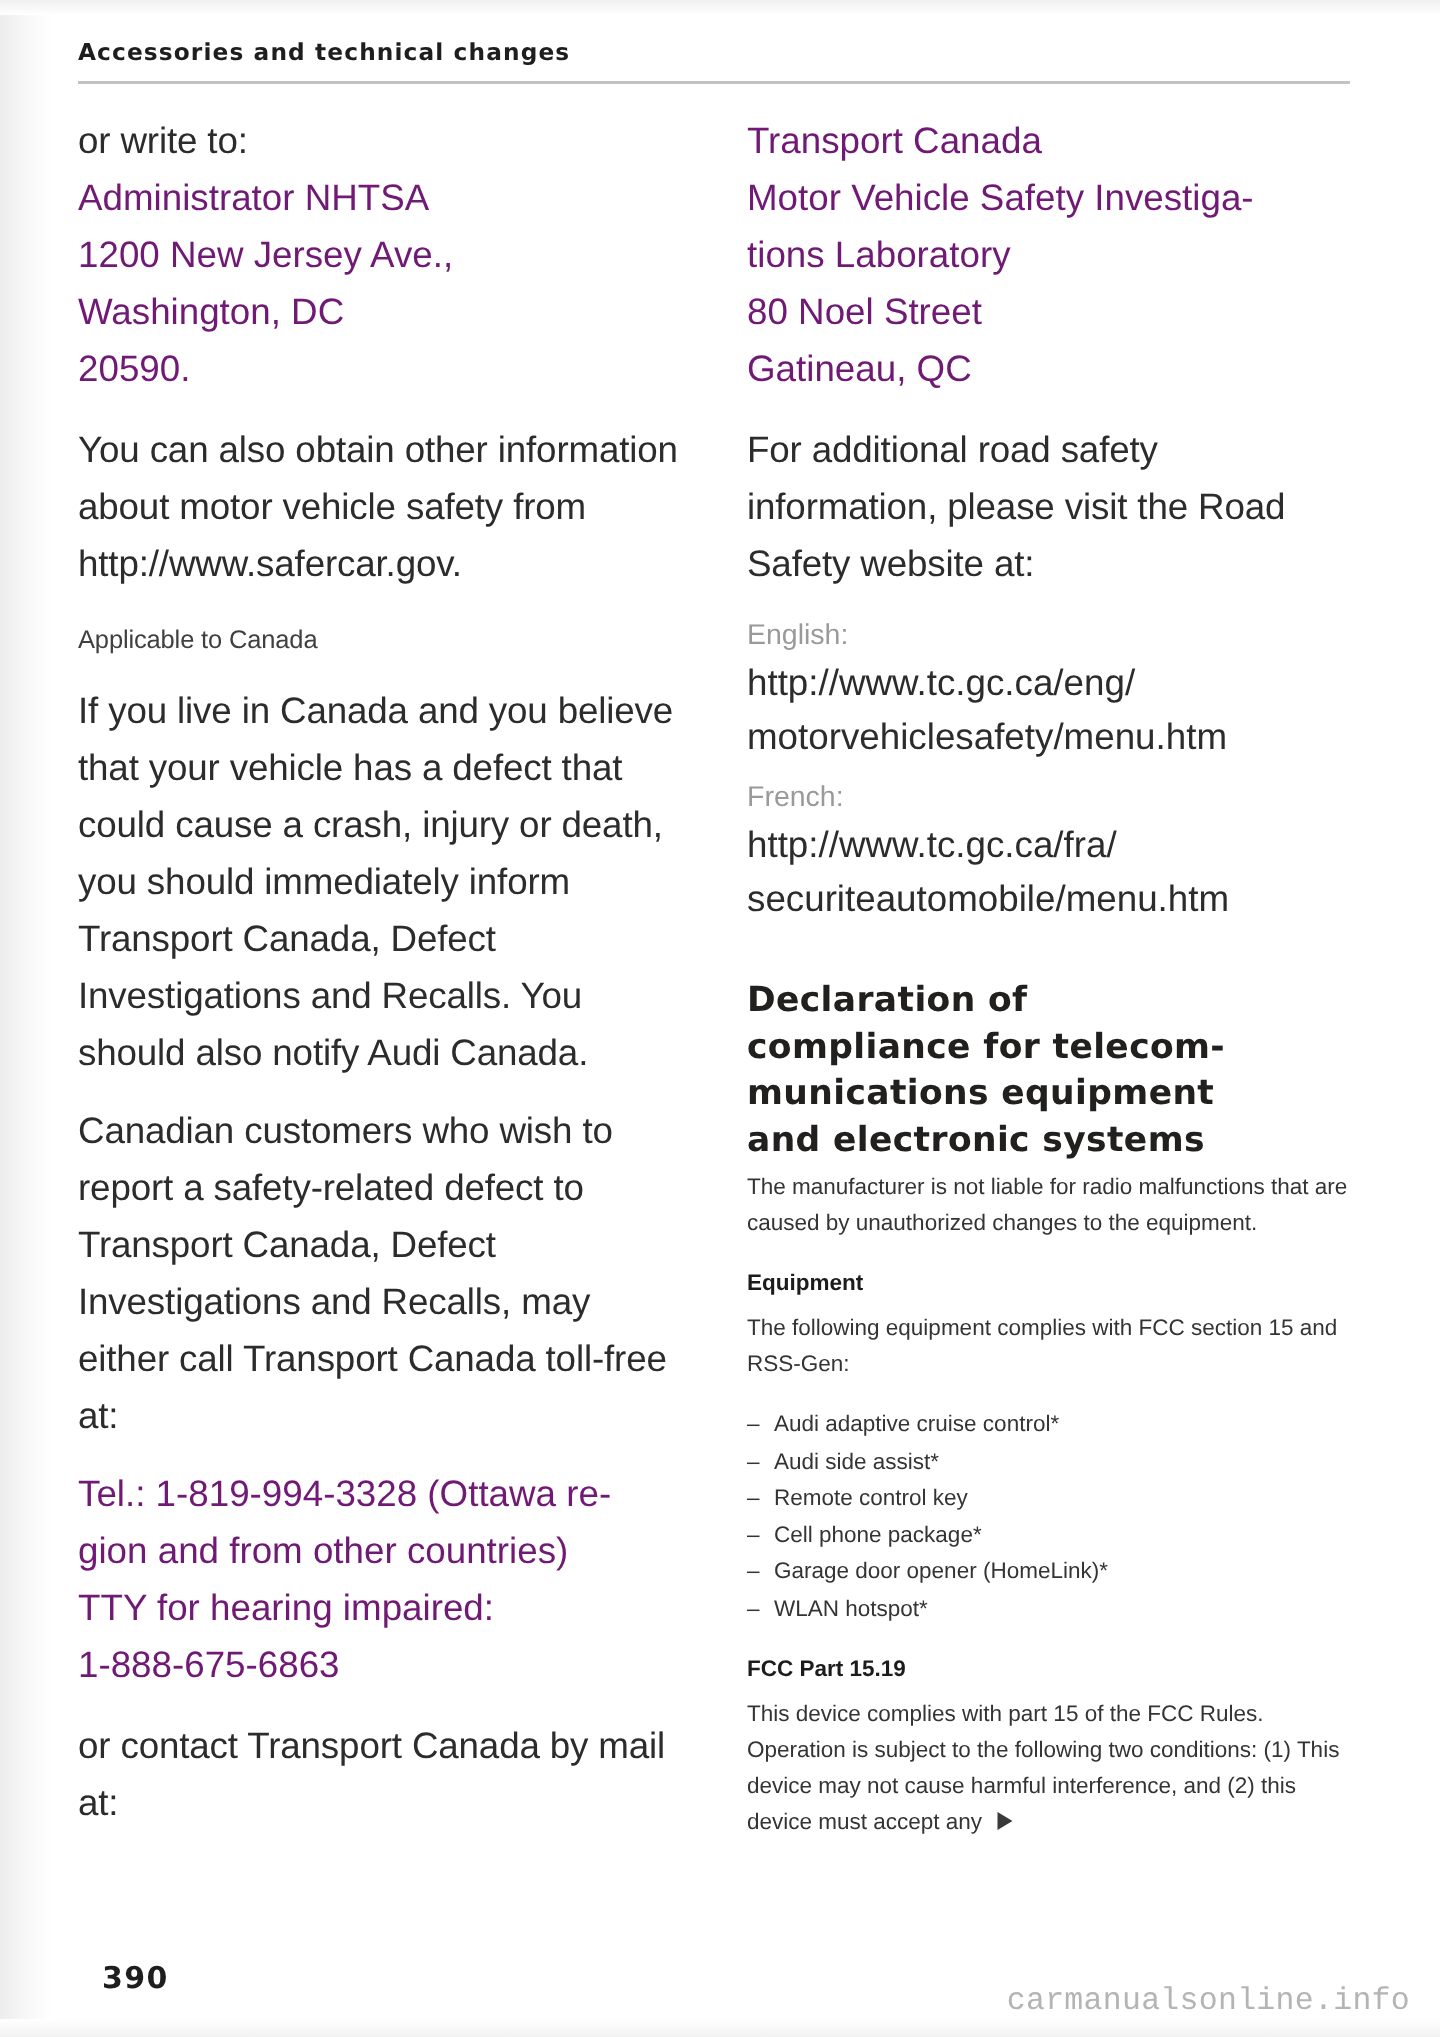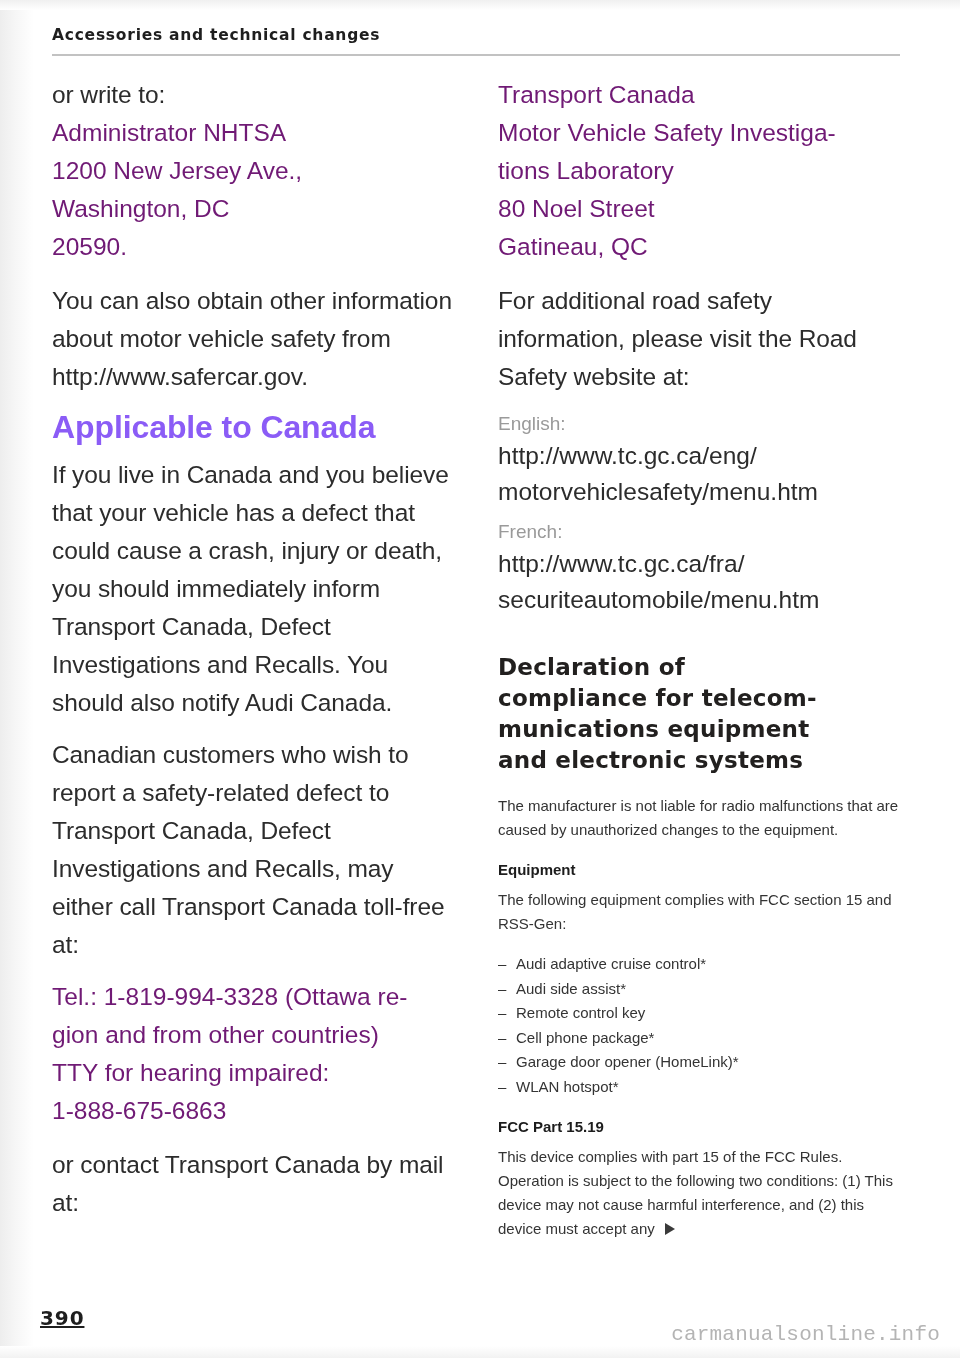--- a/index.html
+++ b/index.html
@@ -99,24 +99,24 @@
   .body-large.tight { margin-bottom: 0; }
   .addr-block {
     font-size: 24.5px;
     line-height: 38px;
     color: #701a75;
     margin: 0 0 16px 0;
   }
   .addr-block .ln { display: block; white-space: nowrap; }
 
   h2.sub-bold {
-    font-size: 32px;
+    font-size: 17px;
     line-height: 34px;
-    font-weight: 700;
-    color: #8b5cf6;
+    font-weight: 400;
+    color: #404040;
     margin: 14px 0 12px 0;
     letter-spacing: -0.1px;
   }
 
   .lang-label {
     font-size: 19px;
     line-height: 28px;
     color: #9a9a9a;
     margin: 8px 0 0 0;
     font-weight: 400;
@@ -130,21 +130,21 @@
   .url-line .ln { display: block; }
 
   
   h1.section-heading {
     font-family: "DejaVu Sans", sans-serif;
     font-size: 23px;
     line-height: 31px;
     font-weight: 700;
     letter-spacing: 0.25px;
     color: #22201f;
-    margin: 34px 0 18px 0;
+    margin: 34px 0 4px 0;
   }
   h1.section-heading .ln { display: block; }
 
   
   .body-small {
     font-size: 15px;
     line-height: 24px;
     color: #343434;
     margin: 0 0 16px 0;
   }
@@ -181,28 +181,27 @@
     border-bottom: 6.5px solid transparent;
     vertical-align: middle;
     margin-left: 10px;
     position: relative;
     top: -1px;
   }
 
   
   .page-number {
     position: absolute;
-    left: 40px;
+    left: 68px;
     bottom: 28px;
     font-family: "DejaVu Sans", sans-serif;
     font-size: 20px;
     font-weight: 700;
     letter-spacing: 0.9px;
     color: #1e1e1e;
-    text-decoration: underline;
   }
   .watermark {
     position: absolute;
     right: 20px;
     bottom: 12px;
     font-family: Liberation Mono, monospace;
     font-size: 21px;
     letter-spacing: 0.2px;
     color: #b4b4b4;
   }

